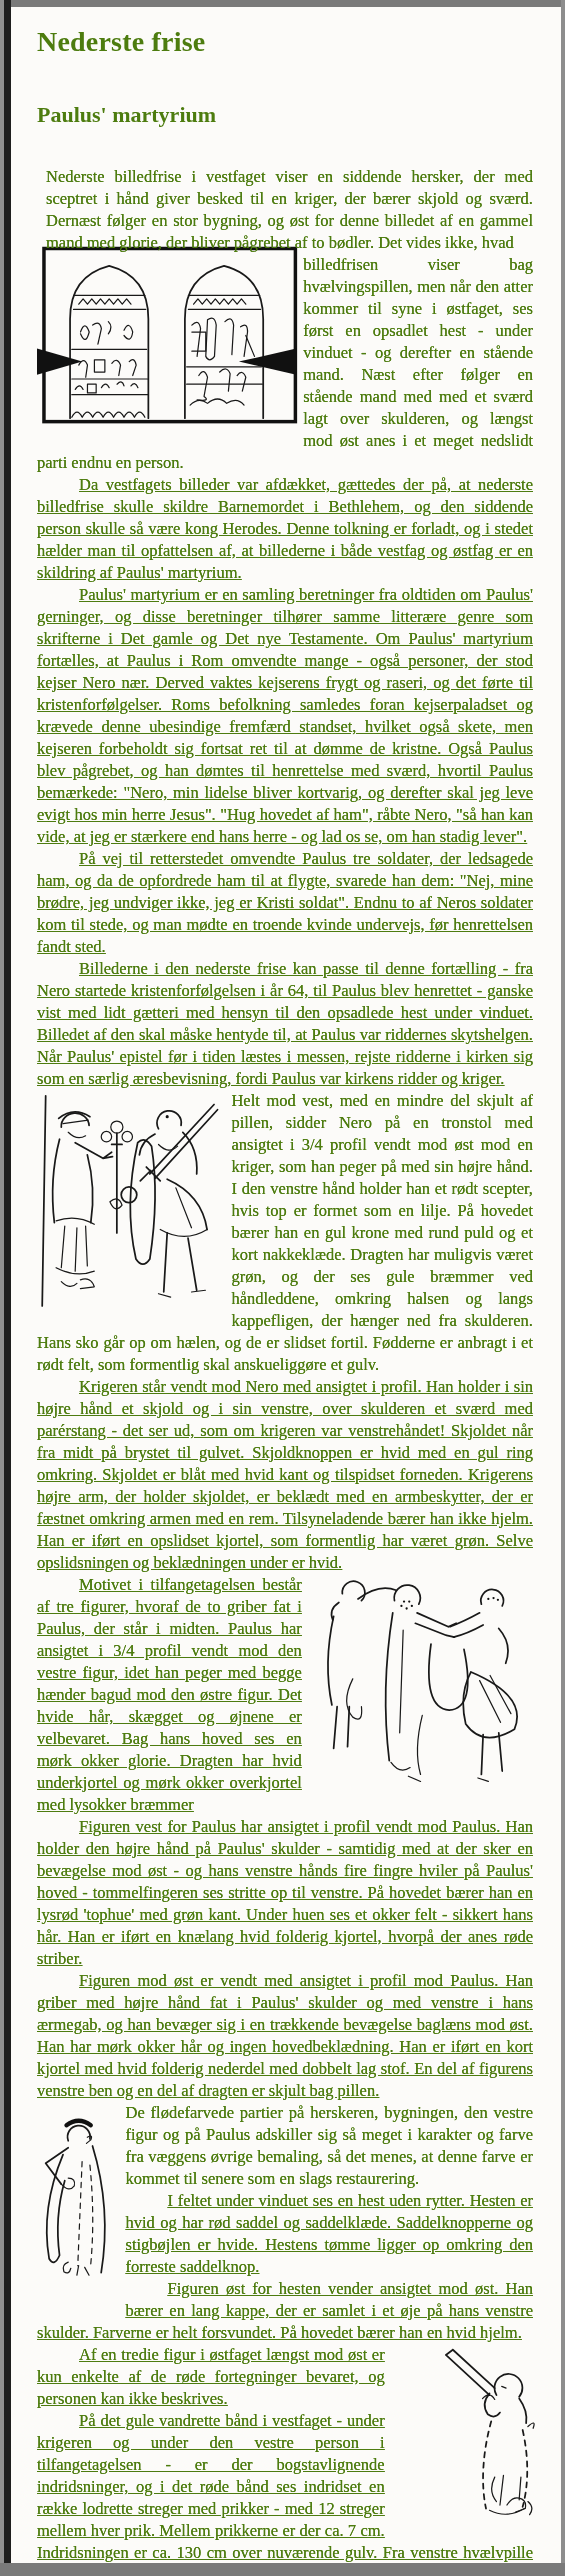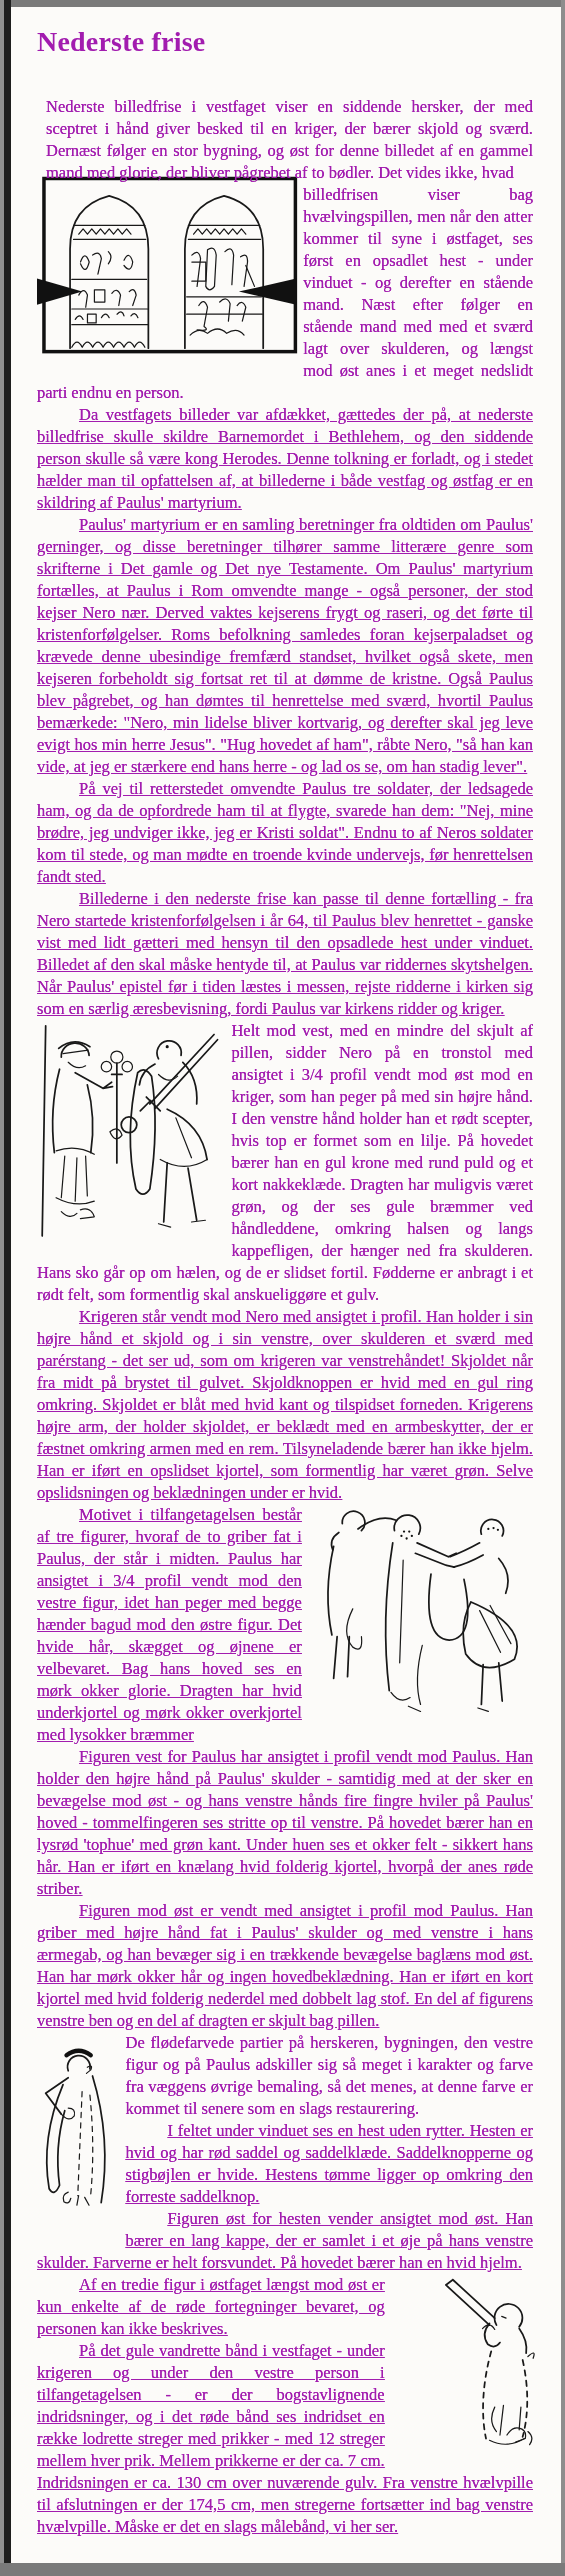--- a/index.html
+++ b/index.html
@@ -1,18 +1,18 @@
 <!DOCTYPE html>
 <html style="font-size:14px"><head>
 <meta charset="utf-8">
 <style>
   html,body{margin:0;padding:0;background:#555;}
   .page{
     position:relative;width:566px;height:2576px;background:#fcfbf9;
-    font-family:"Liberation Serif","DejaVu Serif",serif;color:#a21caf;
+    font-family:"Liberation Serif","DejaVu Serif",serif;color:#4d7c0f;
     margin:0 auto;overflow:hidden;
   }
   .edge{position:absolute;}
   .edge-top{left:0;top:0;width:566px;height:7px;background:#7a7a7a;}
   .edge-bottom{left:0;bottom:0;width:566px;height:13px;background:#7a7a7a;}
   .edge-right{right:0;top:0;width:5.2px;height:2576px;background:#8d8d8d;}
   .edge-left{left:0;top:0;width:4.4px;height:2576px;background:#909090;}
   .edge-left-dark{left:4.4px;top:0;width:7px;height:2576px;background:#1e1e1e;}
 
   .content{position:absolute;left:37px;top:7px;width:496px;}
@@ -47,20 +47,21 @@
 
 <div class="page">
   <div class="edge edge-top"></div>
   <div class="edge edge-right"></div>
   <div class="edge edge-left"></div>
   <div class="edge edge-left-dark"></div>
 
   <div class="content">
 
     <h1>Nederste frise</h1>
+    <h2>Paulus' martyrium</h2>
 
     <p class="body first">Nederste billedfrise i vestfaget viser en siddende hersker, der med sceptret i hånd giver besked til en kriger, der bærer skjold og sværd. Dernæst følger en stor bygning, og øst for denne billedet af en gammel mand med glorie, der bliver pågrebet af to bødler. Det vides ikke, hvad</p>
 
     <div>
       <div class="figure fig1">
         <svg width="261" height="181" viewBox="0 0 300 208">
           <rect x="8" y="4" width="289" height="199" fill="#fcfbf9" stroke="#111" stroke-width="4"></rect>
 
           <path class="sk" d="M38,199 L38,85 C38,45 60,30 83,24 C106,30 128,45 128,85 L128,199"></path>
           <path class="sk-thin" d="M42,58 L124,58 M42,74 L125,74 M40,120 L126,120 M40,154 L127,154 M40,172 L128,172"></path>

